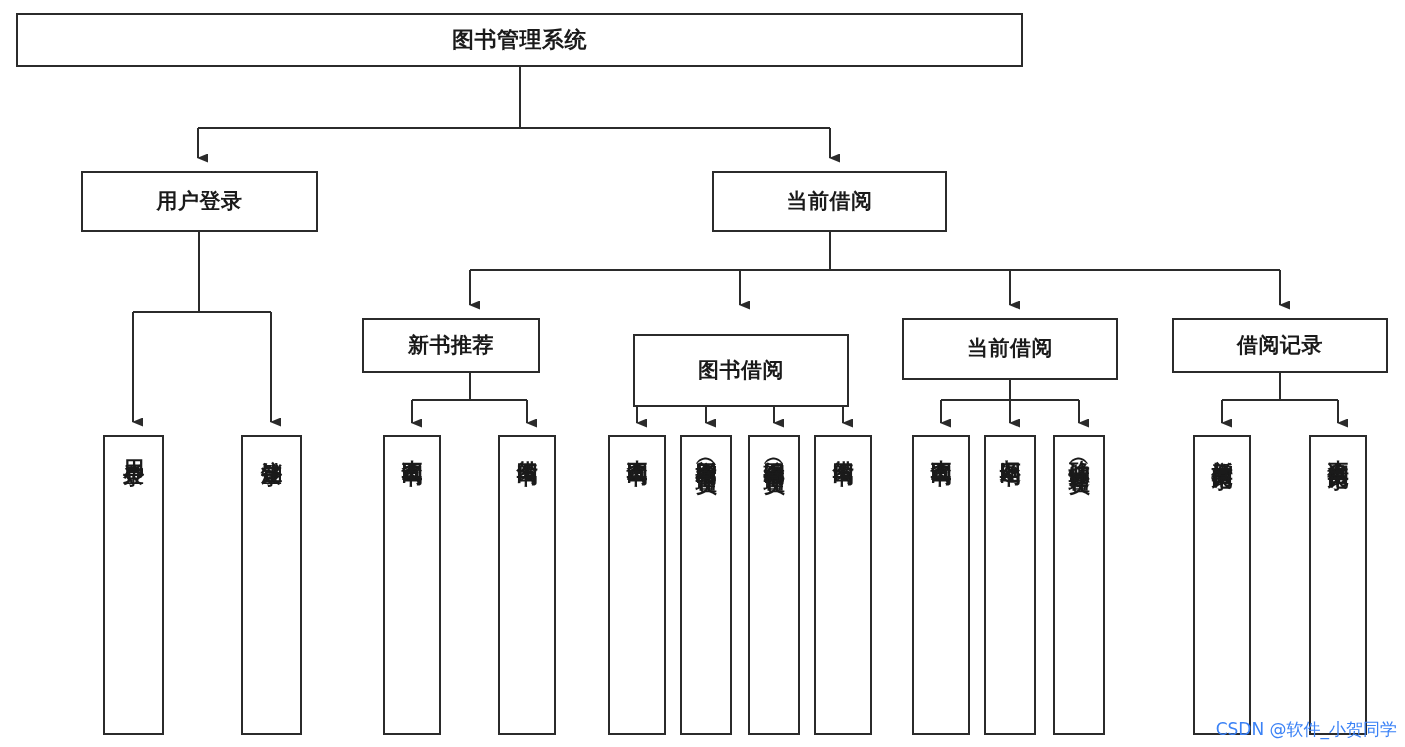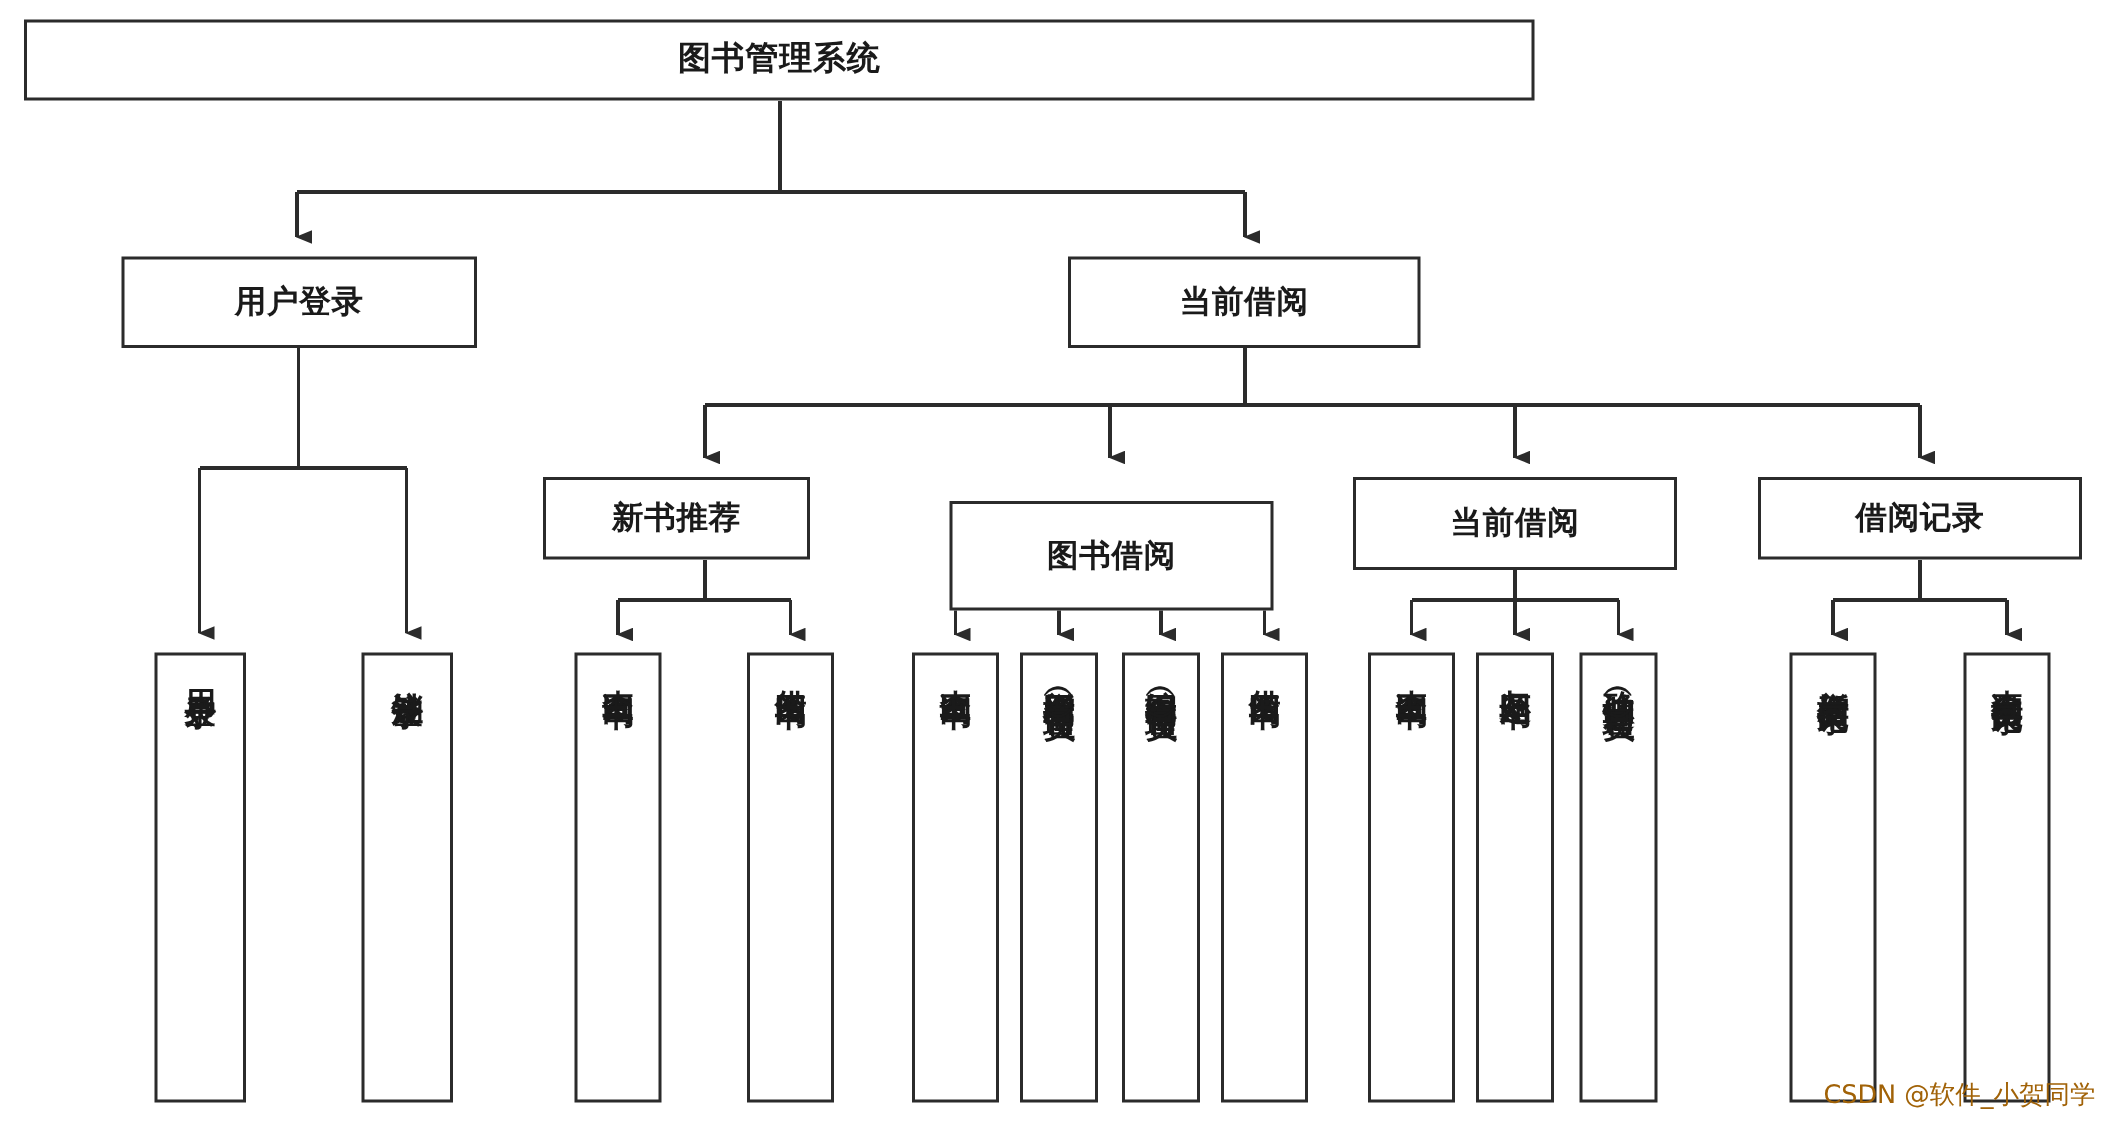--- a/index.html
+++ b/index.html
@@ -63,21 +63,21 @@
     font-size: 21px;
     line-height: 1.06;
     letter-spacing: 2px;
     white-space: nowrap;
   }
   #watermark {
     position: absolute;
     right: 8px;
     bottom: 6px;
     font-size: 17px;
-    color: #a16207;
+    color: #3b82f6;
     white-space: nowrap;
     user-select: none;
   }
 </style>
 </head>
 <body>
 
 <div id="diagram-canvas">
 
   <svg id="edge-layer" viewBox="0 0 1405 747" width="1405" height="747" xmlns="http://www.w3.org/2000/svg">

